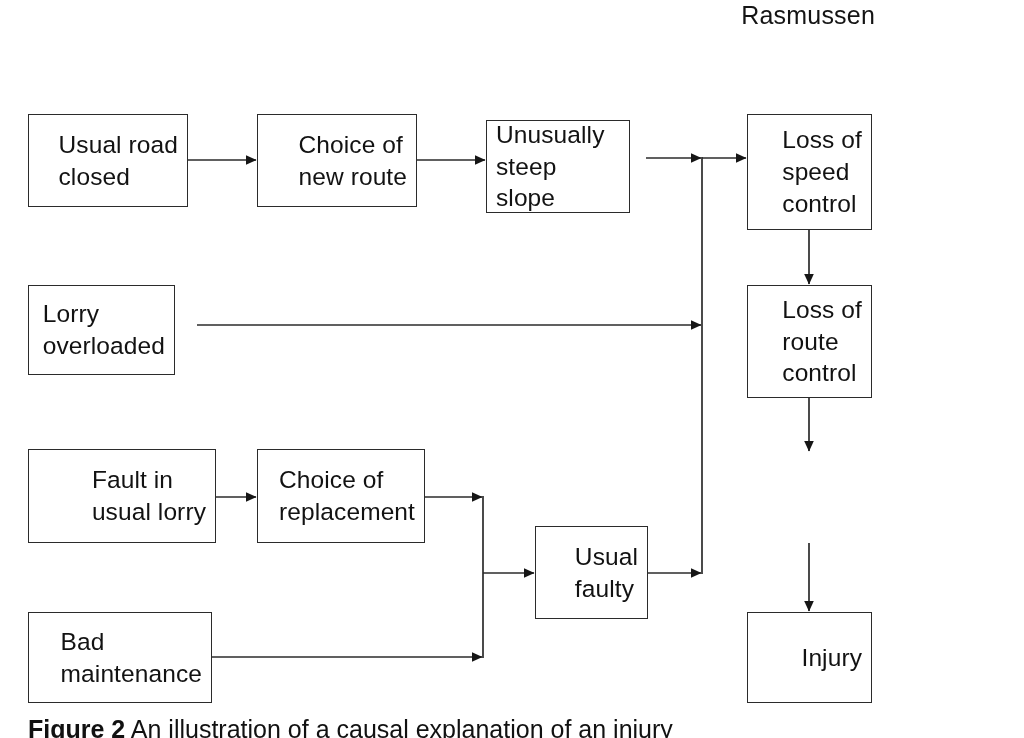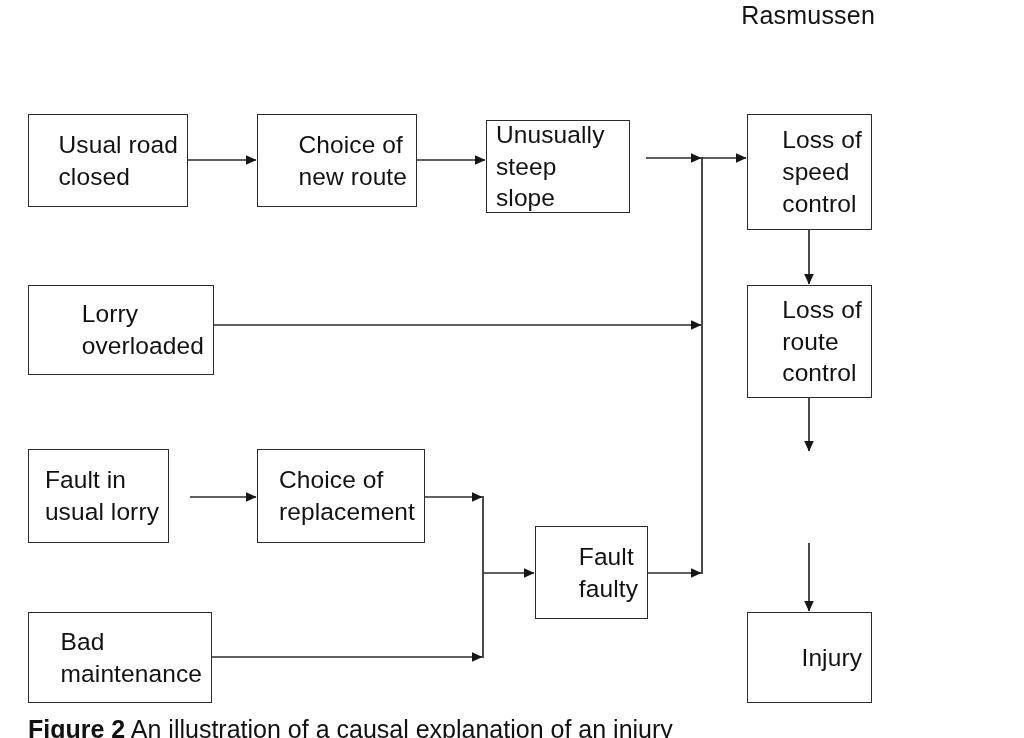--- a/index.html
+++ b/index.html
@@ -134,44 +134,44 @@
     <span class="label">Unusually
 steep slope</span>
   </div>
 
   <div class="node" style="left:747px; top:114px; width:125px; height:116px;">
     <span class="label">Loss of
 speed
 control</span>
   </div>
 
-  <div class="node" style="left:28px;  top:285px; width:186px; height:90px;">
+  <div class="node" style="left:28px;  top:285px; width:147px; height:90px;">
     <span class="label">Lorry
 overloaded</span>
   </div>
 
   <div class="node" style="left:747px; top:285px; width:125px; height:113px;">
     <span class="label">Loss of
 route
 control</span>
   </div>
 
-  <div class="node" style="left:28px;  top:449px; width:141px; height:94px;">
+  <div class="node" style="left:28px;  top:449px; width:188px; height:94px;">
     <span class="label">Fault in
 usual lorry</span>
   </div>
 
   <div class="node" style="left:257px; top:449px; width:168px; height:94px;">
     <span class="label">Choice of
 replacement</span>
   </div>
 
 
   <div class="node" style="left:535px; top:526px; width:113px; height:93px;">
-    <span class="label">Fault
+    <span class="label">Usual
 faulty</span>
   </div>
 
   <div class="node" style="left:28px;  top:612px; width:184px; height:91px;">
     <span class="label">Bad
 maintenance</span>
   </div>
 
   <div class="node" style="left:747px; top:612px; width:125px; height:91px;">
     <span class="label">Injury</span>

